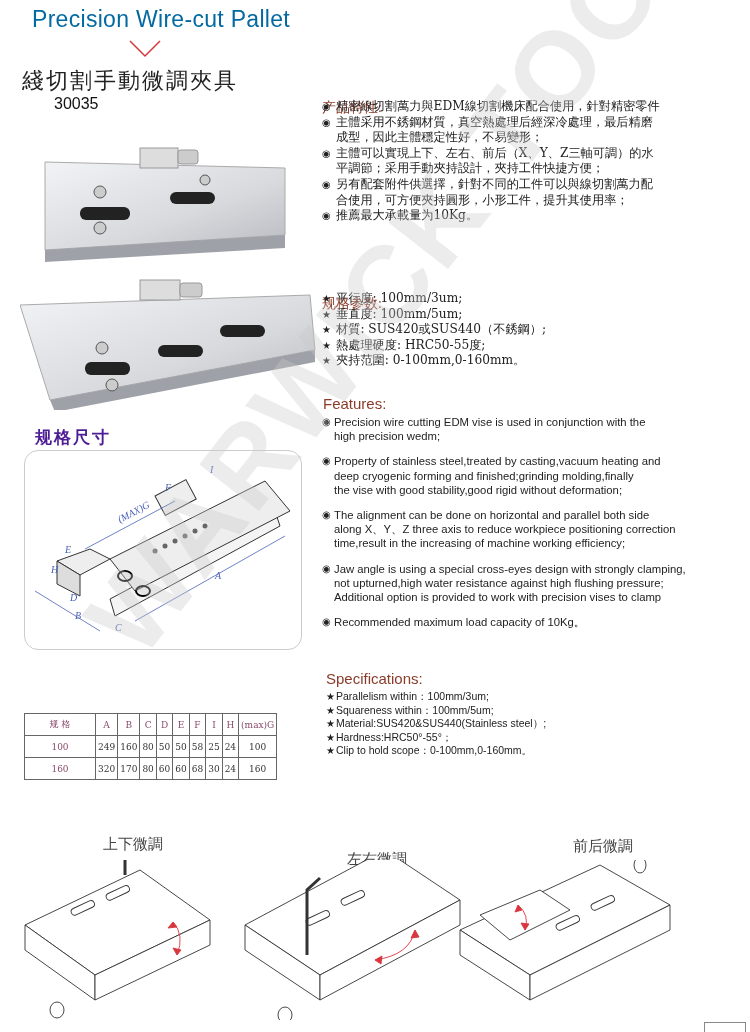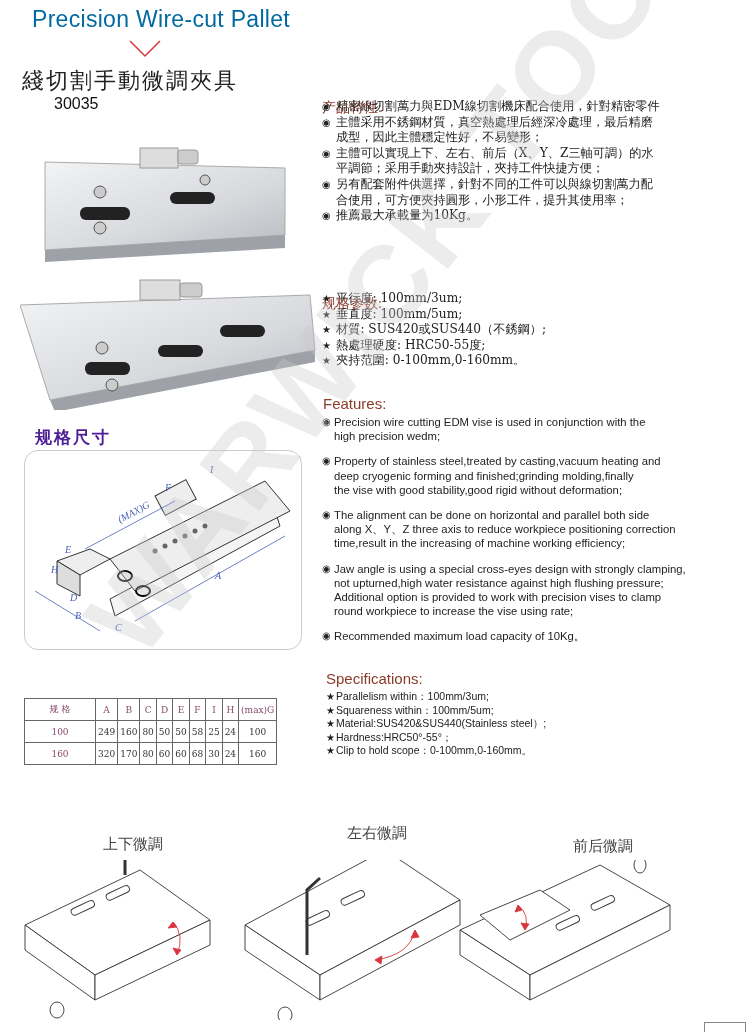--- a/index.html
+++ b/index.html
@@ -14,21 +14,21 @@
   .cn-list .it{position:relative;padding-left:14px;}
   .cn-list .bul{position:absolute;left:0;top:0;font-size:10px;}
   .en-list{font-size:11.3px;line-height:14.2px;color:#222;}
   .en-list .it{position:relative;padding-left:12px;margin-bottom:11px;}
   .en-list .bul{position:absolute;left:0;top:0;font-size:10px;}
   .spec-list{font-size:10.5px;line-height:13.5px;color:#222;}
   .spec-list .it{position:relative;padding-left:10px;}
   .spec-list .bul{position:absolute;left:0;top:0;font-size:10px;}
   .dim-label{left:35px;top:426px;font-size:17px;color:#4c1d95;font-weight:bold;font-family:"DejaVu Sans",sans-serif;letter-spacing:2px;}
   .diagram-box{left:24px;top:450px;width:276px;height:198px;border:1px solid #ccc;border-radius:14px;}
-  table.dims{position:absolute;left:24px;top:698px;border-collapse:collapse;font-family:"DejaVu Serif",serif;font-size:9px;}
+  table.dims{position:absolute;left:24px;top:713px;border-collapse:collapse;font-family:"DejaVu Serif",serif;font-size:9px;}
   table.dims td{border:1px solid #666;text-align:center;height:21px;padding:0 2px;color:#333;}
   table.dims tr.hdr td{color:#8a4a6a;}
   table.dims td.spec{color:#8a4a6a;width:66px;}
   .op-label{font-size:15px;color:#444;font-family:"DejaVu Sans",sans-serif;}
   .watermark{left:60px;top:600px;font-size:110px;font-weight:bold;color:rgba(200,200,200,0.35);transform:rotate(-52deg);transform-origin:left top;letter-spacing:4px;white-space:nowrap;pointer-events:none;}
   .corner-box{left:704px;top:1022px;width:40px;height:14px;border:1px solid #888;}
 </style>
 </head>
 <body>
 
@@ -133,21 +133,20 @@
       <span class="bul">◉</span>
       <div>The alignment can be done on horizontal and parallel both side</div>
       <div>along X、Y、Z three axis to reduce workpiece positioning correction</div>
       <div>time,result in the increasing of machine working efficiency;</div>
     </div>
   <div class="it">
       <span class="bul">◉</span>
       <div>Jaw angle  is using a special cross-eyes design with strongly clamping,</div>
       <div>not upturned,high water resistance against high flushing pressure;</div>
       <div>Additional option is provided to work with precision vises to clamp</div>
-      <div>round workpiece to increase the vise using rate;</div>
     </div>
   <div class="it">
       <span class="bul">◉</span>
       <div>Recommended maximum load capacity of 10Kg。</div>
     </div>
 </div>
 
 <div class="abs sec-head-en" style="left:326px;top:670px;">Specifications:</div>
 <div class="abs spec-list" style="left:326px;top:690px;width:300px;">
   <div class="it"><span class="bul">★</span><span>Parallelism within：100mm/3um;</span></div>
@@ -229,21 +228,21 @@
     <td>60</td>
     <td>68</td>
     <td>30</td>
     <td>24</td>
     <td>160</td>
   </tr>
 </tbody>
   </table>
 
 <div class="abs op-label" style="left:103px;top:835px;">上下微調</div>
-<div class="abs op-label" style="left:347px;top:824px;">左右微調</div>
+<div class="abs op-label" style="left:347px;top:850px;">左右微調</div>
 <div class="abs op-label" style="left:573px;top:837px;">前后微調</div>
 
 <svg class="abs" style="left:15px;top:860px;" width="730" height="160">
   <g fill="#fff" stroke="#333" stroke-width="0.9">
     <polygon points="10,65 125,10 195,60 80,115"></polygon>
     <polygon points="10,65 80,115 80,140 10,90"></polygon>
     <polygon points="80,115 195,60 195,85 80,140"></polygon>
     <path d="M110,15 L110,-20 L120,-28" fill="none" stroke="#333" stroke-width="3"></path>
     <g fill="none">
         <rect x="55" y="50" width="25" height="7" rx="3.5" transform="rotate(-25 55 50)"></rect>

